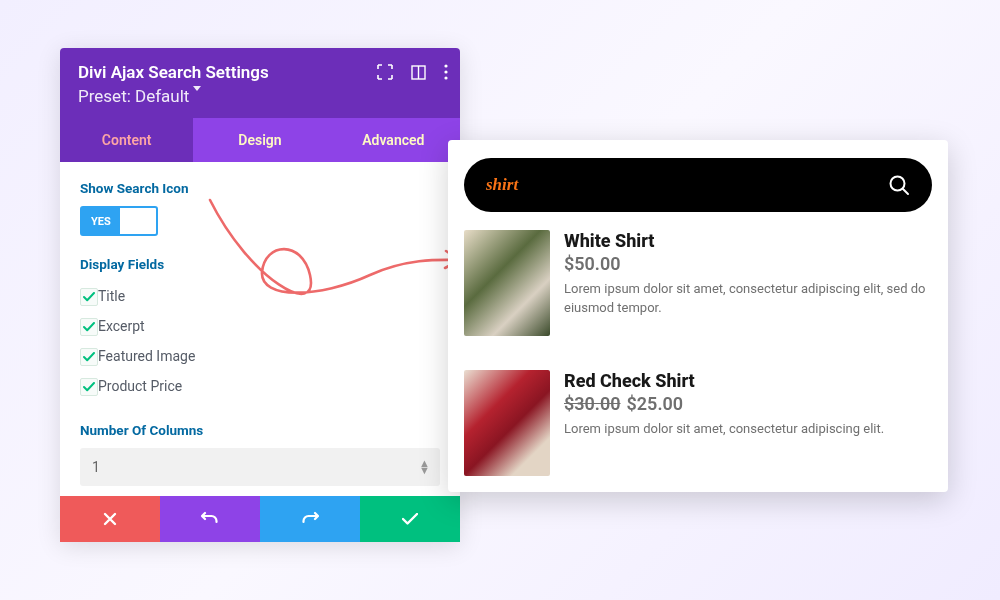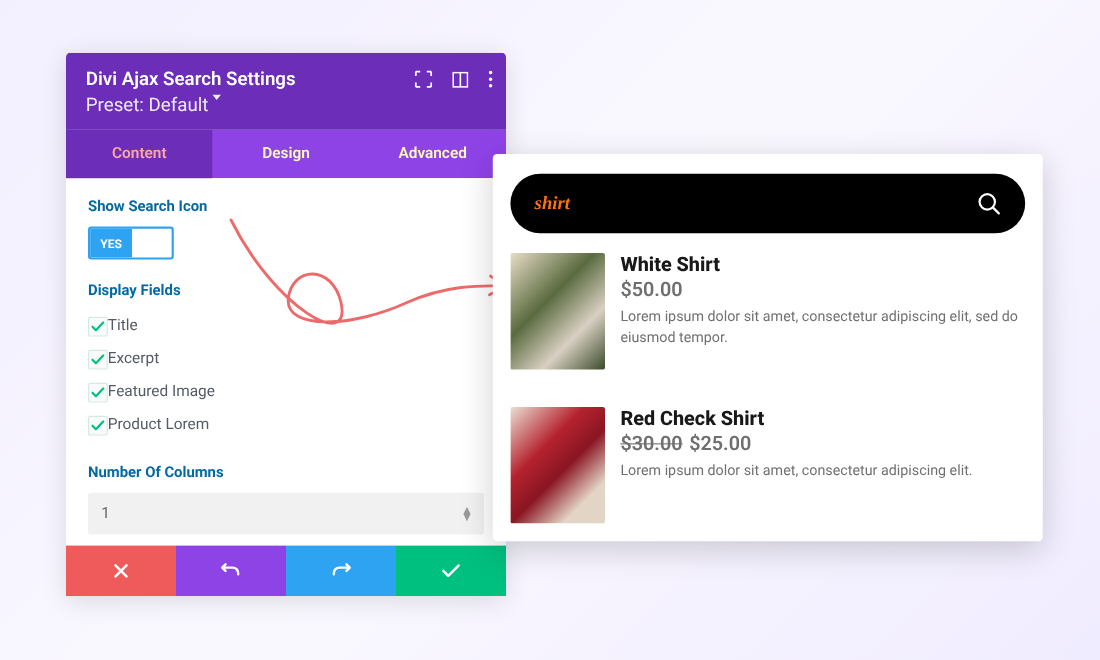--- a/index.html
+++ b/index.html
@@ -171,21 +171,21 @@
             </svg>
           </span>
         <span>Featured Image</span>
       </li>
       <li>
         <span class="chk">
             <svg width="12" height="10" viewBox="0 0 12 10" fill="none">
               <path d="M1 5l3.2 3.2L11 1" stroke-width="2" stroke-linecap="round" stroke-linejoin="round"></path>
             </svg>
           </span>
-        <span>Product Lorem</span>
+        <span>Product Price</span>
       </li>
     </ul>
 
     <div class="field-label">Number Of Columns</div>
     <div class="select-wrap">
       <span>1</span>
       <div class="select-arrows">▲<br>▼</div>
     </div>
   </div>
   <div class="action-bar">

